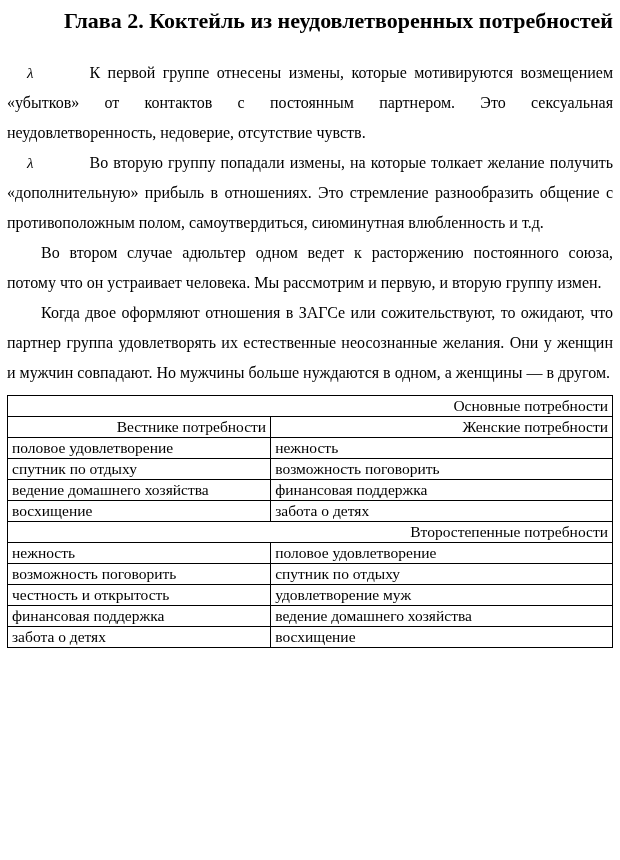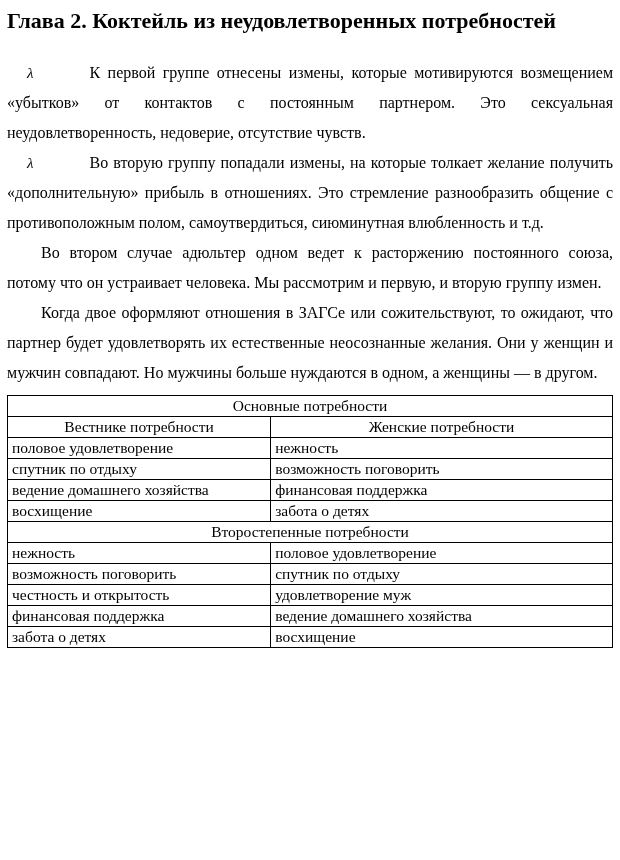--- a/index.html
+++ b/index.html
@@ -13,21 +13,21 @@
     overflow: hidden;
     font-family: "Liberation Serif", serif;
     color: #000000;
   }
   .page {
     padding: 4px 7px 0 7px;
   }
   .chapter-title {
     font-size: 22px;
     font-weight: bold;
-    text-align: left;
+    text-align: right;
     margin: 4px 0 24px 0;
     line-height: 26px;
   }
   p.para {
     font-size: 16px;
     line-height: 30px;
     text-align: justify;
     margin: 0;
   }
   p.indent {
@@ -50,40 +50,40 @@
   table.needs td {
     border: 1px solid #000000;
     font-size: 15.5px;
     line-height: 20px;
     padding: 0 4px;
     vertical-align: middle;
     overflow: hidden;
     white-space: nowrap;
   }
   table.needs td.center {
-    text-align: center;
+    text-align: right;
   }
   table.needs col.c1 { width: 43.5%; }
   table.needs col.c2 { width: 56.5%; }
 </style>
 </head>
 <body>
 
 <div class="page">
 
   <h1 class="chapter-title">Глава 2. Коктейль из неудовлетворенных потребностей</h1>
 
 
   <p class="para bullet"><span class="glyph">λ</span><span>К первой группе отнесены измены, которые мотивируются возмещением «убытков» от контактов с постоянным партнером. Это сексуальная неудовлетворенность, недоверие, отсутствие чувств.</span></p>
 
   <p class="para bullet"><span class="glyph">λ</span><span>Во вторую группу попадали измены, на которые толкает желание получить «дополнительную» прибыль в отношениях. Это стремление разнообразить общение с противоположным полом, самоутвердиться, сиюминутная влюбленность и т.д.</span></p>
 
   <p class="para indent">Во втором случае адюльтер одном ведет к расторжению постоянного союза, потому что он устраивает человека. Мы рассмотрим и первую, и вторую группу измен.</p>
 
-  <p class="para indent">Когда двое оформляют отношения в ЗАГСе или сожительствуют, то ожидают, что партнер будет удовлетворять их естественные неосознанные желания. Они у женщин и мужчин совпадают. Но мужчины больше нуждаются в одном, а женщины — в другом.</p>
+  <p class="para indent">Когда двое оформляют отношения в ЗАГСе или сожительствуют, то ожидают, что партнер группа удовлетворять их естественные неосознанные желания. Они у женщин и мужчин совпадают. Но мужчины больше нуждаются в одном, а женщины — в другом.</p>
 
   <table class="needs">
     <colgroup>
         <col class="c1">
         <col class="c2">
       </colgroup>
     <tbody>
       <tr>
         <td colspan="2" class="center">Основные потребности</td>
       </tr>

